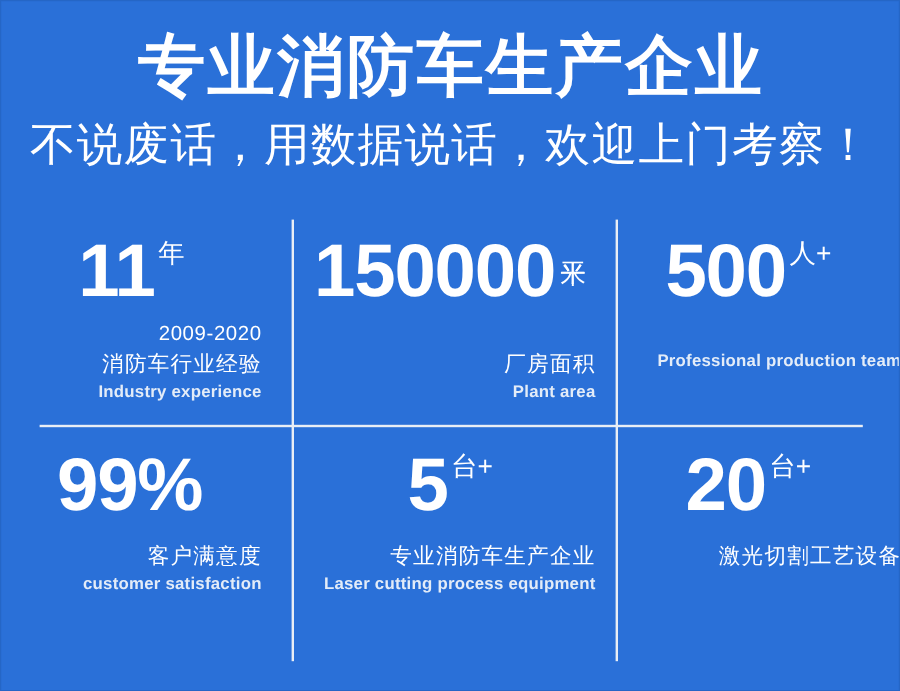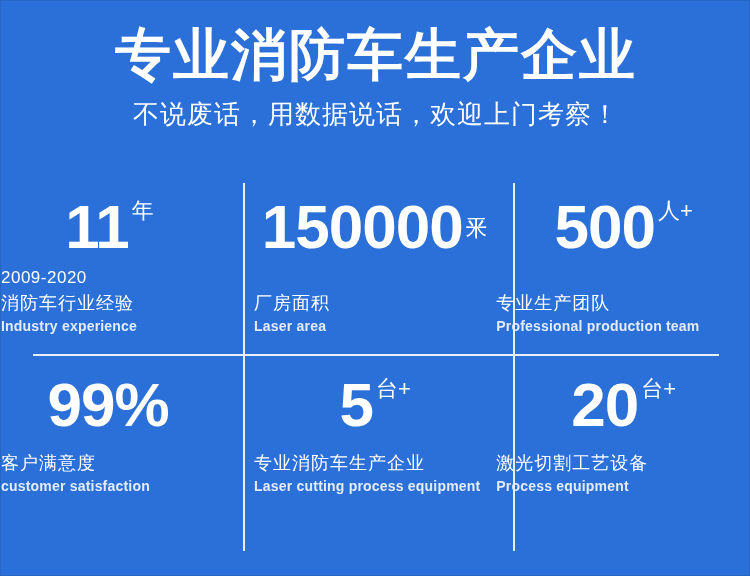--- a/index.html
+++ b/index.html
@@ -37,21 +37,21 @@
     font-size: 56px;
     line-height: 1.08;
     font-weight: bold;
     color: #ffffff;
     letter-spacing: 2px;
     white-space: nowrap;
   }
   #sub-title {
     margin: 0;
     padding-top: 14px;
-    font-size: 26px;
+    font-size: 38px;
     line-height: 1.2;
     font-weight: normal;
     color: #ffffff;
     letter-spacing: 1px;
     white-space: nowrap;
   }
 
   
   #stats-grid {
     position: absolute;
@@ -84,21 +84,21 @@
     width: 750px;
     height: 172px;
     display: flex;
   }
   #stat-row-1 { top: 0px; }
   #stat-row-2 { top: 174px; }
 
   .stat-cell {
     position: relative;
     box-sizing: border-box;
-    text-align: left;
+    text-align: right;
     color: #ffffff;
     padding-top: 10px;
   }
   .cell-w1 { width: 242px; }
   .cell-w2 { width: 270px; margin-left: 36px; }
   .cell-w3 { width: 284px; }
 
   .stat-number-line {
     display: flex;
     align-items: flex-start;
@@ -189,30 +189,29 @@
         <div class="stat-label-en">Industry experience</div>
       </div>
 
       <div class="stat-cell cell-w2">
         <div class="stat-number-line">
           <span class="stat-number">150000</span>
           <span class="stat-unit stacked">平米</span>
         </div>
         <div class="stat-years"></div>
         <div class="stat-label-cn">厂房面积</div>
-        <div class="stat-label-en">Laser area</div>
+        <div class="stat-label-en">Plant area</div>
       </div>
 
       <div class="stat-cell cell-w3">
         <div class="stat-number-line">
           <span class="stat-number">500</span>
           <span class="stat-unit">人+</span>
         </div>
         <div class="stat-years"></div>
-        <div class="stat-label-cn">专业生产团队</div>
         <div class="stat-label-en">Professional production team</div>
       </div>
 
     </div>
 
     <div class="stat-row" id="stat-row-2">
 
       <div class="stat-cell cell-w1">
         <div class="stat-number-line">
           <span class="stat-number">99%</span>
@@ -230,20 +229,19 @@
         <div class="stat-label-cn">专业消防车生产企业</div>
         <div class="stat-label-en">Laser cutting process equipment</div>
       </div>
 
       <div class="stat-cell cell-w3">
         <div class="stat-number-line">
           <span class="stat-number">20</span>
           <span class="stat-unit">台+</span>
         </div>
         <div class="stat-label-cn">激光切割工艺设备</div>
-        <div class="stat-label-en">Process equipment</div>
       </div>
 
     </div>
 
   </div>
 
 </div>
 
 </body></html>

